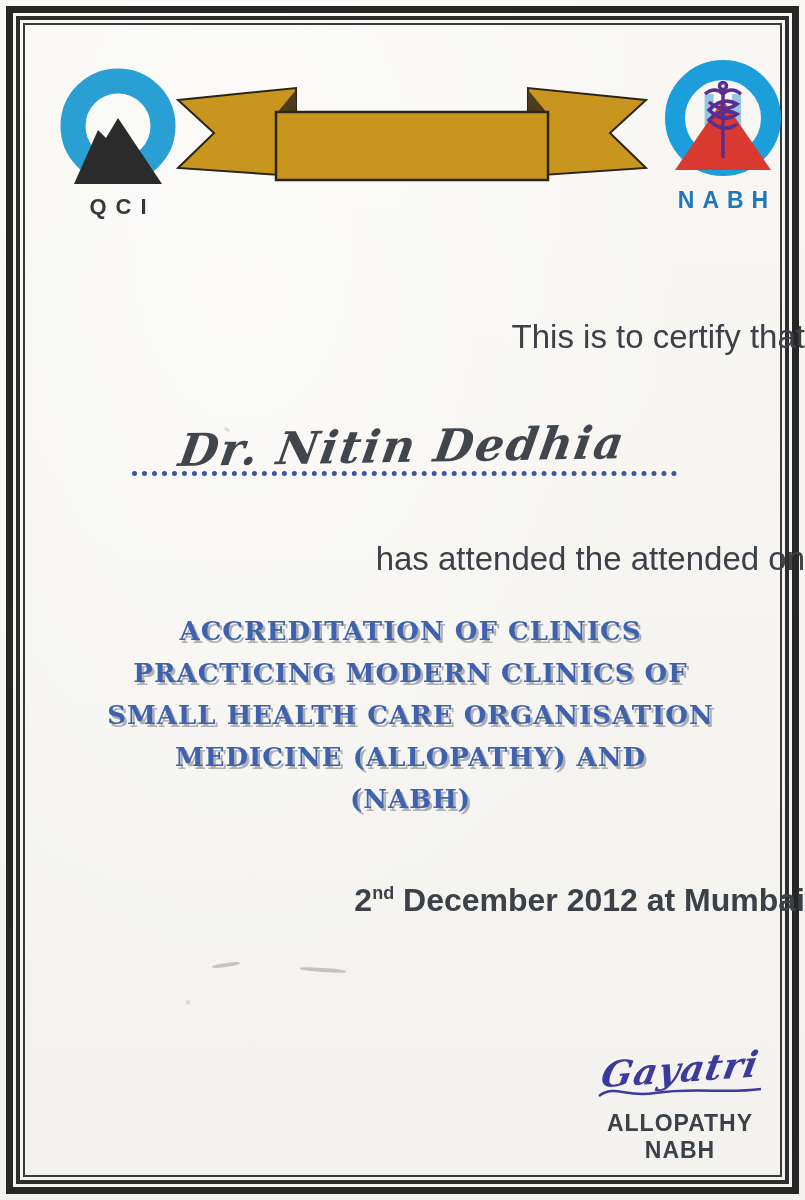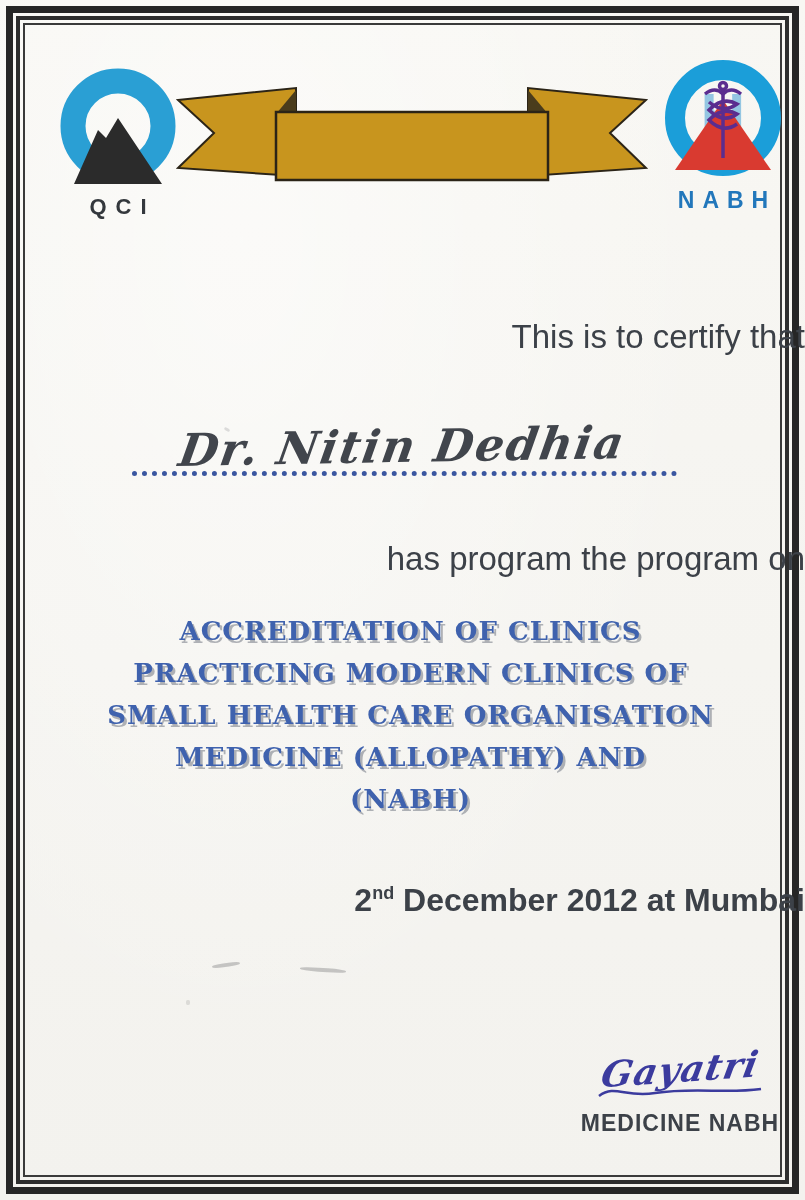--- a/index.html
+++ b/index.html
@@ -115,38 +115,38 @@
     <div class="logo-label-nabh">NABH</div>
   </div>
 
   <div class="line certify">This is to certify that</div>
 
   <div class="name-wrap">
     <span class="recipient">Dr. Nitin Dedhia</span>
     <div class="dotline"></div>
   </div>
 
-  <div class="line attended">has program the program on</div>
+  <div class="line attended">has attended the attended on</div>
 
   <div class="program" style="color: rgb(63, 98, 174);">
     <div>ACCREDITATION OF CLINICS</div>
     <div>PRACTICING MODERN CLINICS OF</div>
     <div>SMALL HEALTH CARE ORGANISATION</div>
     <div>MEDICINE (ALLOPATHY) AND</div>
     <div>(NABH)</div>
   </div>
 
   <div class="line date"><span>2</span><sup>nd</sup><span> December 2012 at Mumbai</span></div>
 
   <div class="sig-wrap">
     <span class="sig-name" style="color: rgb(59, 59, 158);">Gayatri</span>
     <svg class="sig-swoosh" width="170" height="16" viewBox="0 0 170 16">
       <path d="M4,12 C20,0 30,14 60,9 C100,3 130,10 166,5" fill="none" stroke-width="2.5" style="stroke: rgb(59, 59, 158);"></path>
     </svg>
-    <div class="sig-title">MEDICINE NABH</div>
+    <div class="sig-title">ALLOPATHY NABH</div>
   </div>
 
   <div class="smudge smudge1"></div>
   <div class="smudge smudge2"></div>
   <div class="smudge smudge3"></div>
   <div class="smudge smudge4"></div>
 
 </div>
 
 </body></html>

